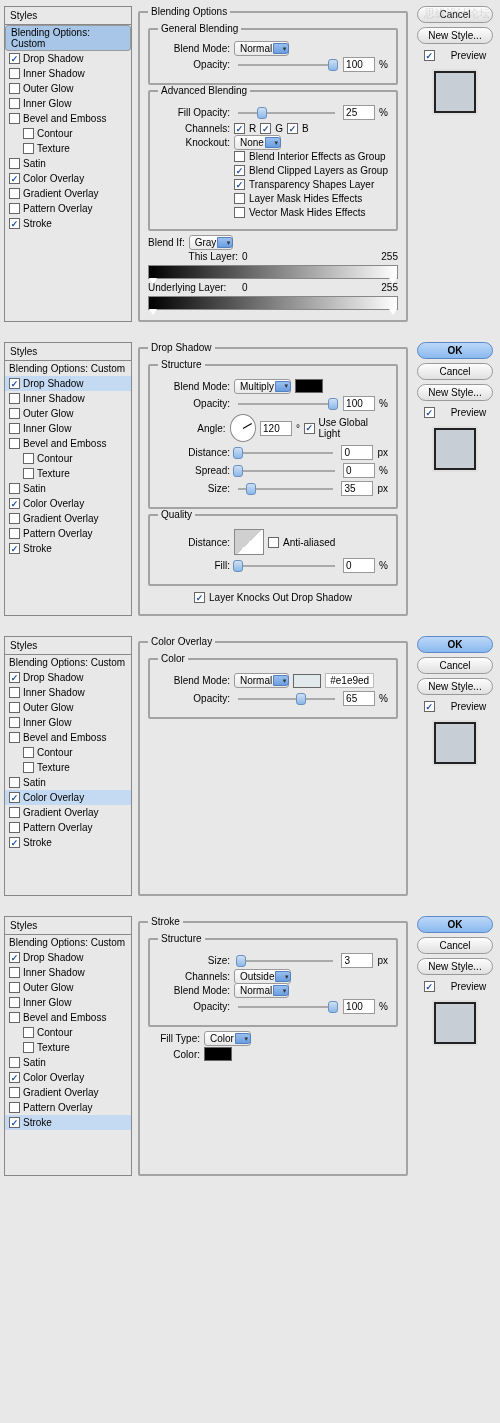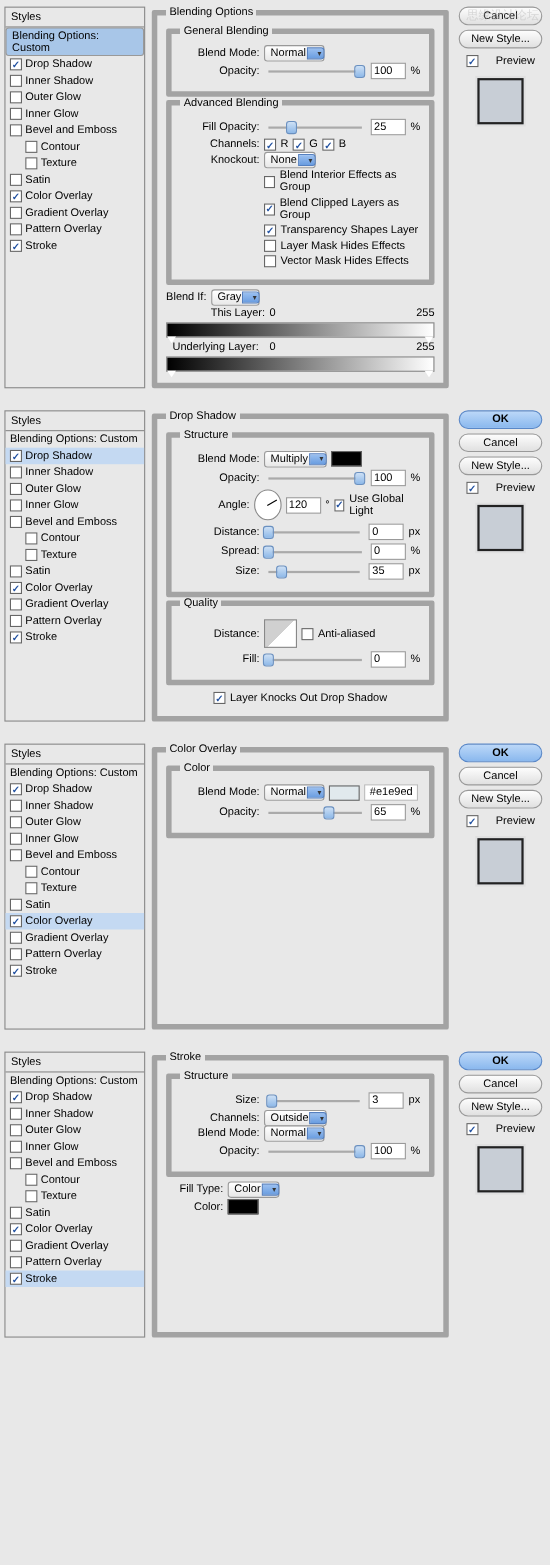--- a/index.html
+++ b/index.html
@@ -7,21 +7,21 @@
 .dialog{display:flex;gap:6px;padding:6px 4px;background:#e8e8e8;border-bottom:8px solid #e8e8e8}
 .styles{width:128px;border:1px solid #888;background:#e8e8e8}
 .styles-hdr{padding:3px 5px;border-bottom:1px solid #888;font-size:10px}
 .style-row{display:flex;align-items:center;padding:2px 4px;gap:3px}
 .style-row.sel{background:#a8c6e8}
 .style-row.hi{background:#c4d9f2}
 .style-row.ind{padding-left:18px}
 .cb{width:11px;height:11px;border:1px solid #666;background:#fff;display:inline-flex;align-items:center;justify-content:center}
 .cb.on::after{content:"✓";font-size:9px;color:#2050a0;font-weight:bold}
 .center{flex:1;display:flex;flex-direction:column;gap:5px}
-fieldset{border:5px solid #a3a3a3;padding:6px 8px 8px;background:#e8e8e8;border-radius:2px}
+fieldset{border:2px solid #a3a3a3;padding:6px 8px 8px;background:#e8e8e8;border-radius:2px}
 fieldset>legend{padding:0 3px;font-size:10px}
 .row{display:flex;align-items:center;gap:4px;margin:3px 0}
 .lbl{width:72px;text-align:right;font-size:10px}
 .sel{appearance:none;background:linear-gradient(#fff,#e8e8e8);border:1px solid #999;border-radius:3px;padding:1px 16px 1px 5px;font-size:10px;min-width:80px;position:relative}
 .sel-wrap{position:relative;display:inline-block}
 .sel-wrap::after{content:"";position:absolute;right:0;top:0;bottom:0;width:14px;background:linear-gradient(#9bc0f0,#6a9de0);border-radius:0 3px 3px 0;border:1px solid #5580c0}
 .sel-arr{position:absolute;right:3px;top:50%;transform:translateY(-50%);font-size:7px;color:#333;z-index:1;pointer-events:none}
 .slider{flex:1;height:2px;background:#aaa;position:relative;margin:0 4px;max-width:120px}
 .slider .thumb{position:absolute;top:-5px;width:10px;height:12px;background:linear-gradient(#cde0f5,#8db8e8);border:1px solid #6a90c0;border-radius:3px;transform:translateX(-50%)}
 .num{width:32px;border:1px solid #999;background:#fff;padding:1px 2px;text-align:left;font-size:10px}
@@ -170,21 +170,21 @@
           <span style="width:90px;text-align:right">This Layer:</span>
           <span>0</span>
           <span style="flex:1"></span>
           <span>255</span>
         </div>
    <div class="grad">
           <span class="tri bot" style="left:0"></span>
           <span class="tri bot" style="right:0;border-top-color:#fff"></span>
         </div>
    <div class="row">
-          <span style="width:90px;text-align:center">Underlying Layer:</span>
+          <span style="width:90px;text-align:left">Underlying Layer:</span>
           <span>0</span>
           <span style="flex:1"></span>
           <span>255</span>
         </div>
    <div class="grad">
           <span class="tri bot" style="left:0"></span>
           <span class="tri bot" style="right:0"></span>
         </div>
   </fieldset>
  </div>

